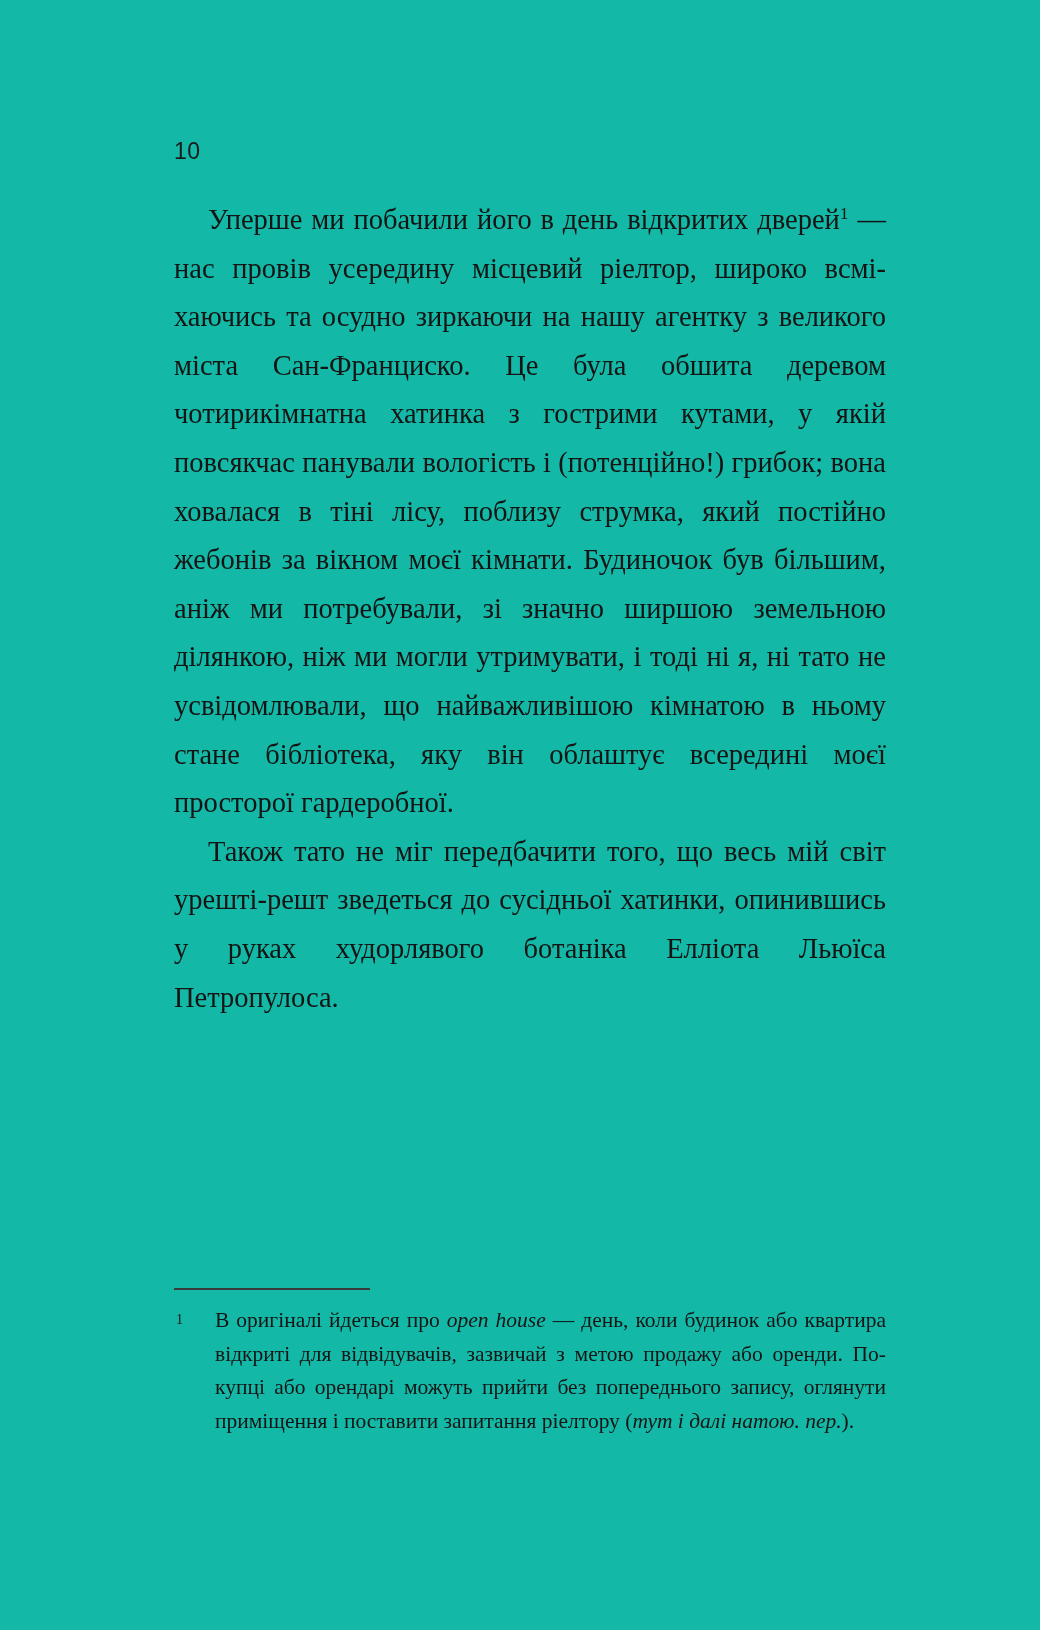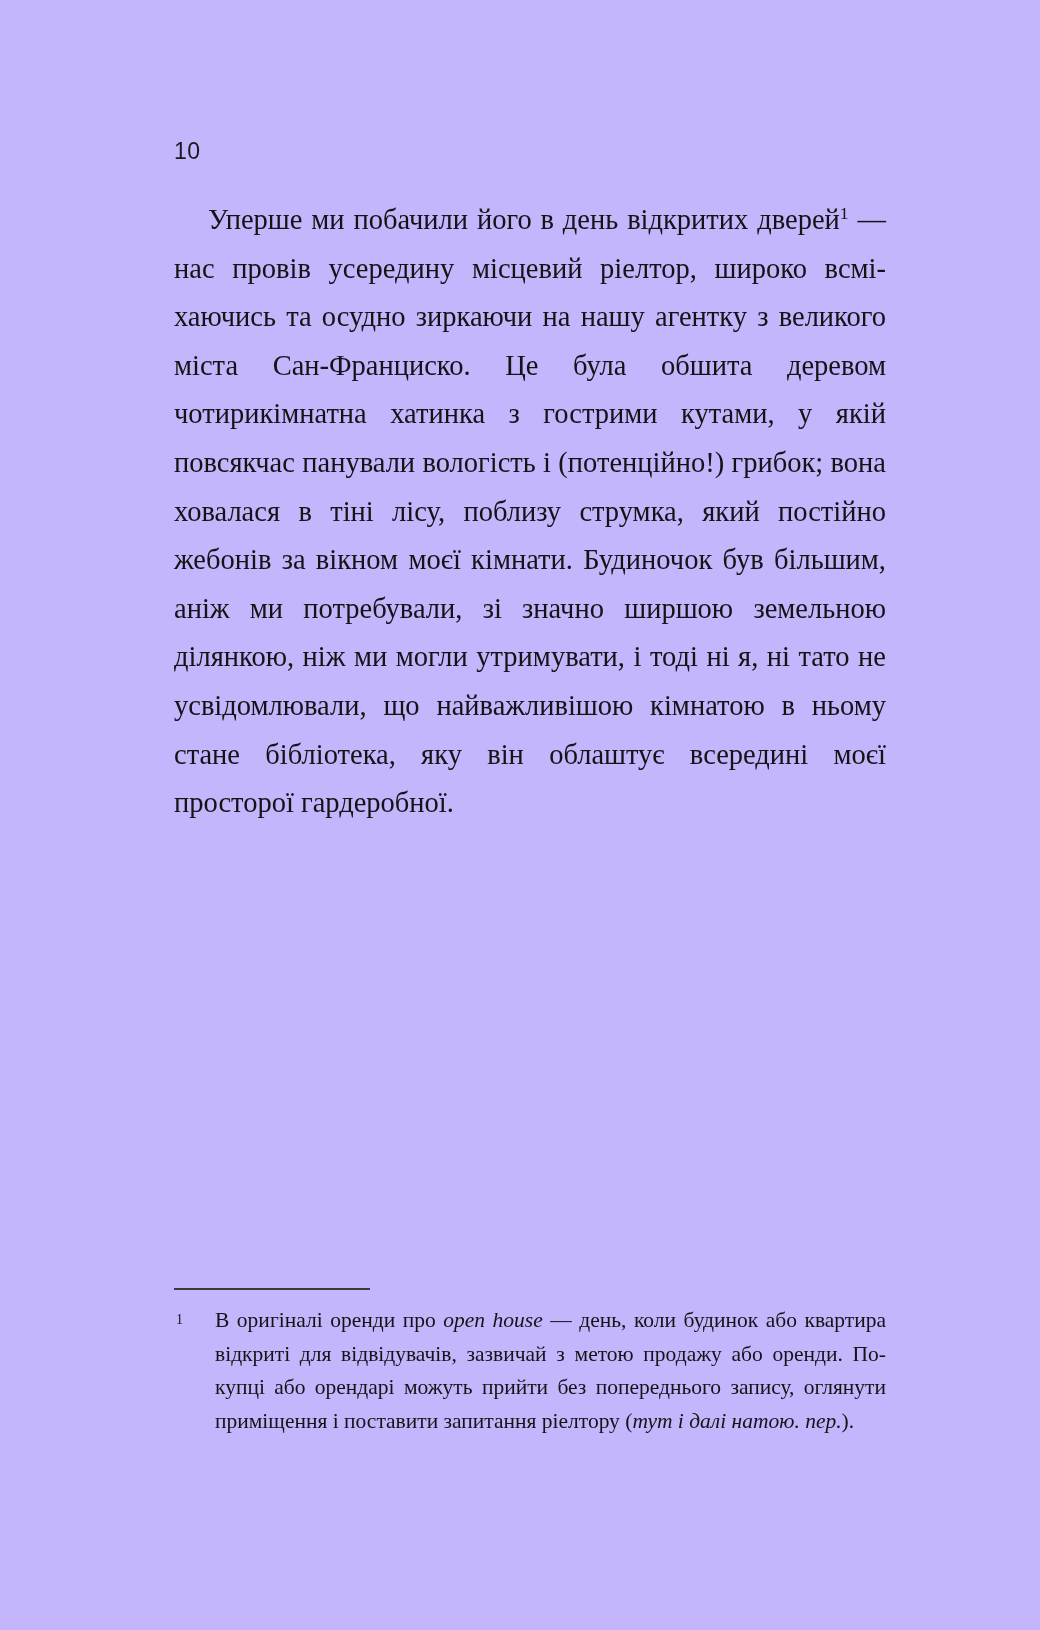--- a/index.html
+++ b/index.html
@@ -4,21 +4,21 @@
 <style>
   html, body {
     margin: 0;
     padding: 0;
     background: #ffffff;
   }
   .page {
     position: relative;
     width: 1040px;
     height: 1630px;
-    background: #c4b5fd;
+    background: #14b8a6;
     box-sizing: border-box;
     overflow: hidden;
   }
   .page-number {
     position: absolute;
     left: 174px;
     top: 138px;
     font-family: "Liberation Sans", sans-serif;
     font-size: 23px;
     color: #1a1a1a;
@@ -91,26 +91,29 @@
 <div class="page">
 
   <div class="page-number">10</div>
 
   <div class="body-block">
 
     <p class="para">
       <span class="indent"></span><span>Уперше ми побачили його в день відкритих дверей</span><sup class="fn-marker">1</sup><span> — нас провів усередину місцевий ріелтор, широко всмі­хаючись та осудно зиркаючи на нашу агентку з вели­кого міста Сан-Франциско. Це була обшита деревом чотирикімнатна хатинка з гострими кутами, у якій повсякчас панували вологість і (потенційно!) грибок; вона ховалася в тіні лісу, поблизу струмка, який по­стійно жебонів за вікном моєї кімнати. Будиночок був більшим, аніж ми потребували, зі значно ширшою зе­мельною ділянкою, ніж ми могли утримувати, і тоді ні я, ні тато не усвідомлювали, що найважливішою кім­натою в ньому стане бібліотека, яку він облаштує все­редині моєї просторої гардеробної.</span>
     </p>
 
+    <p class="para">
+      <span class="indent"></span><span>Також тато не міг передбачити того, що весь мій світ урешті-решт зведеться до сусідньої хатинки, опи­нившись у руках худорлявого ботаніка Елліота Льюїса Петропулоса.</span>
+    </p>
 
   </div>
 
   <div class="footnote-block">
 
     <div class="footnote-rule"></div>
 
     <p class="footnote">
-      <span class="footnote-num">1</span><span>В оригіналі оренди про </span><i>open house</i><span> — день, коли будинок або квартира відкриті для відвідувачів, зазвичай з метою продажу або оренди. По­купці або орендарі можуть прийти без попереднього запису, оглянути приміщення і поставити запитання ріелтору (</span><i>тут і далі натою. пер.</i><span>).</span>
+      <span class="footnote-num">1</span><span>В оригіналі йдеться про </span><i>open house</i><span> — день, коли будинок або квартира відкриті для відвідувачів, зазвичай з метою продажу або оренди. По­купці або орендарі можуть прийти без попереднього запису, оглянути приміщення і поставити запитання ріелтору (</span><i>тут і далі натою. пер.</i><span>).</span>
     </p>
 
   </div>
 
 </div>
 
 </body></html>

